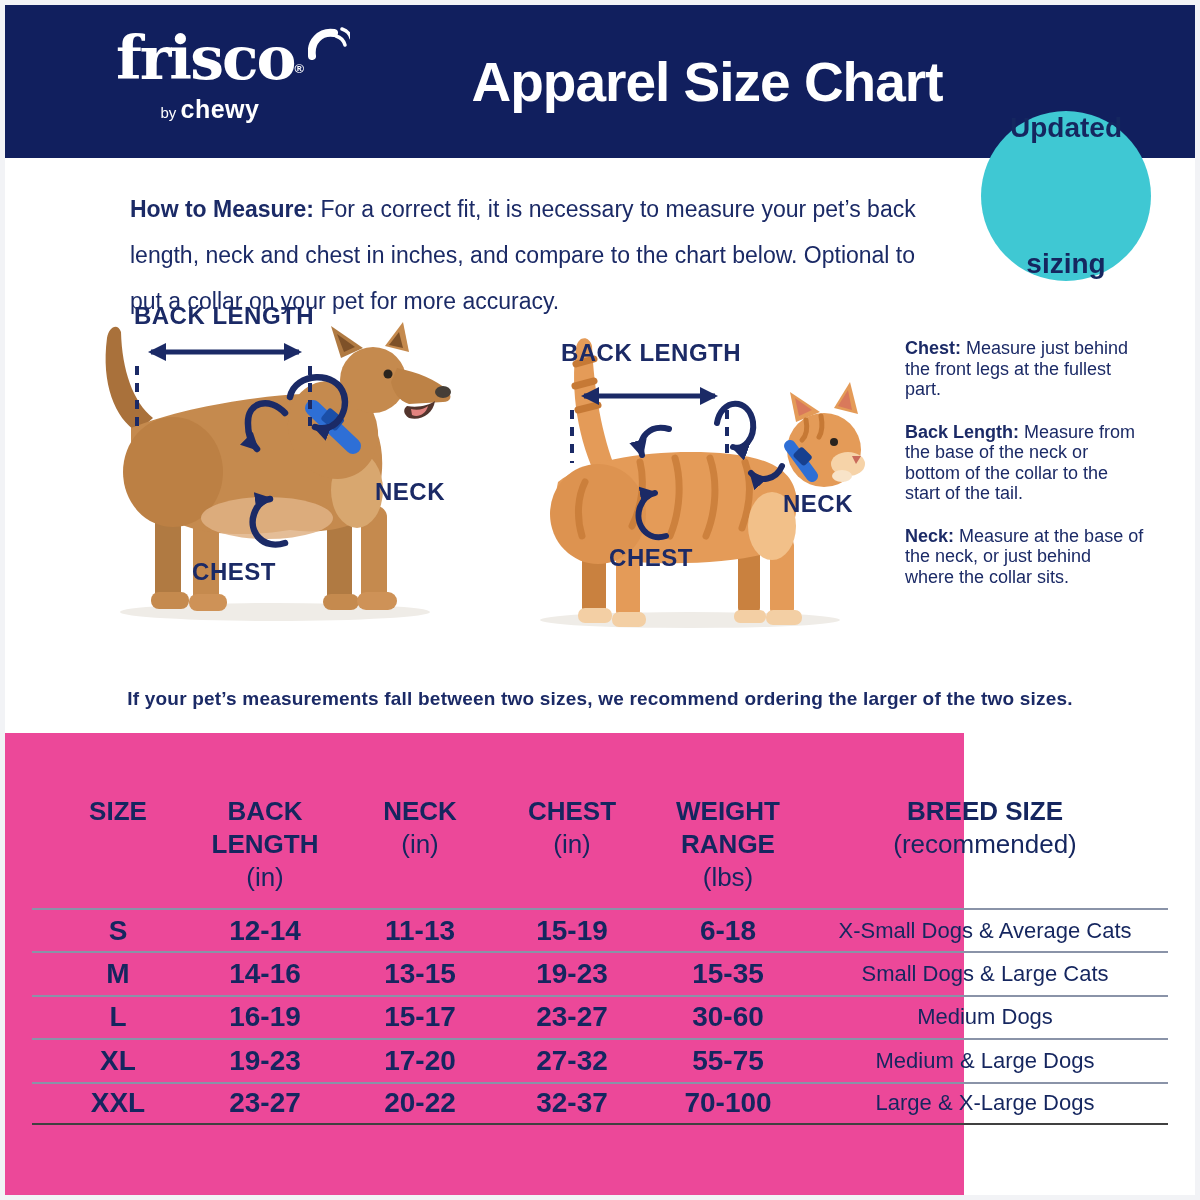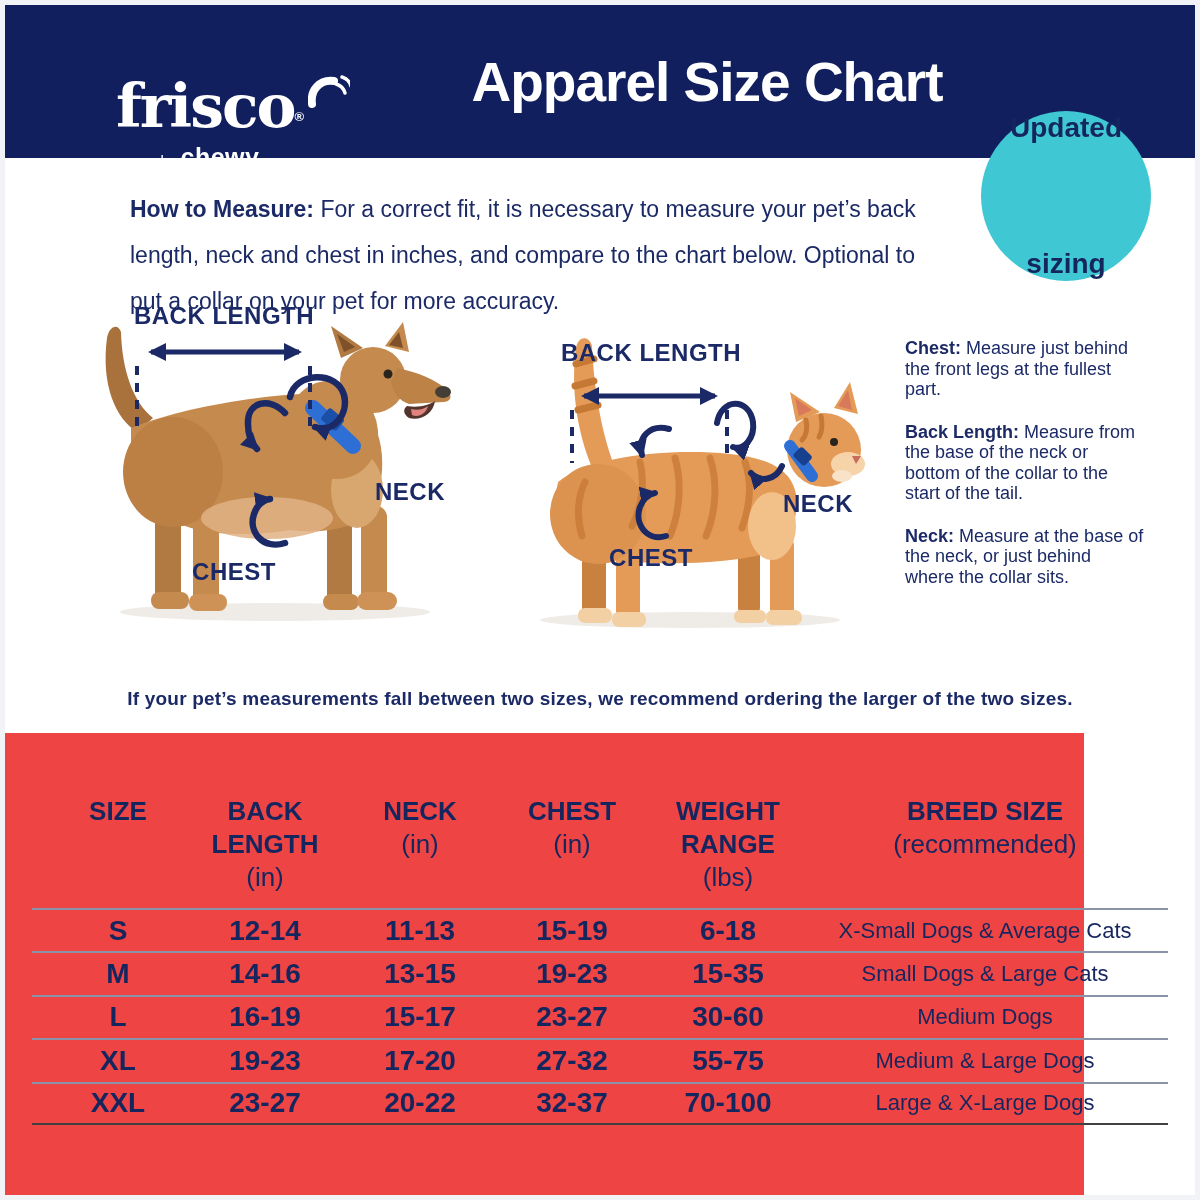--- a/index.html
+++ b/index.html
@@ -3,21 +3,21 @@
 <meta charset="utf-8">
 <style>
   html,body{margin:0;padding:0;background:#ffffff;}
   body{width:1200px;height:1200px;font-family:"Liberation Sans",sans-serif;}
   .page{position:relative;width:1200px;height:1200px;background:#ffffff;overflow:hidden;}
   .frame{position:absolute;inset:0;border:5px solid #f2f3f6;z-index:60;pointer-events:none;}
 
   
   .hdr{position:absolute;left:0;top:0;width:1200px;height:158px;background:#111F5E;}
   .logo{position:absolute;left:90px;top:28px;width:240px;text-align:center;color:#fff;}
-  .logo-main{position:relative;font-family:"DejaVu Serif",serif;font-weight:700;font-size:60px;line-height:1.02;letter-spacing:-2px;margin-top:48px;}
+  .logo-main{position:relative;font-family:"DejaVu Serif",serif;font-weight:700;font-size:60px;line-height:1.02;letter-spacing:-2px;}
   .logo-reg{font-size:13px;font-family:"Liberation Sans",sans-serif;vertical-align:6px;letter-spacing:0;}
   .logo-flourish{position:absolute;left:218px;top:-4px;}
   .logo-sub{margin-top:6px;font-size:15px;color:#fff;}
   .logo-sub .chewy{font-size:25px;font-weight:700;letter-spacing:.5px;}
   .title{position:absolute;left:707px;top:50px;transform:translateX(-50%);color:#fff;
          font-size:55px;font-weight:700;letter-spacing:-1px;white-space:nowrap;text-align:center;}
 
   
   .badge{position:absolute;left:981px;top:111px;width:170px;height:170px;border-radius:50%;
          background:#3FC8D3;z-index:5;display:flex;flex-direction:column;align-items:center;
@@ -38,21 +38,21 @@
   
   .tips{position:absolute;left:905px;top:338px;width:240px;color:#1B2A66;font-size:18px;line-height:20.5px;}
   .tips p{margin:0 0 22px 0;}
   .tips b{font-weight:700;}
 
   
   .note{position:absolute;left:0;top:688px;width:1200px;text-align:center;font-weight:700;
         font-size:19px;color:#1B2A66;letter-spacing:.2px;}
 
   
-  .sizes{position:absolute;left:0;top:733px;width:1084px;height:467px;background:#ef4444;}
+  .sizes{position:absolute;left:0;top:733px;width:964px;height:467px;background:#ec4899;}
   .grid6{display:grid;grid-template-columns:172px 122px 188px 116px 196px 342px;}
   .thead{position:absolute;left:32px;top:62px;width:1136px;}
   .th{text-align:center;font-weight:700;font-size:26px;line-height:33px;color:#15265F;}
   .th .unit{font-weight:400;}
   .th-breed{padding-right:24px;}
   .tbody{position:absolute;left:32px;top:175px;width:1136px;}
   .row{box-sizing:border-box;height:43.4px;align-items:center;border-top:2px solid #8A93A8;}
   .row:last-child{border-bottom:2px solid #404040;}
   .cell{text-align:center;font-weight:700;font-size:28px;color:#15265F;}
   .cell-breed{font-weight:400;font-size:22px;padding-right:24px;}

